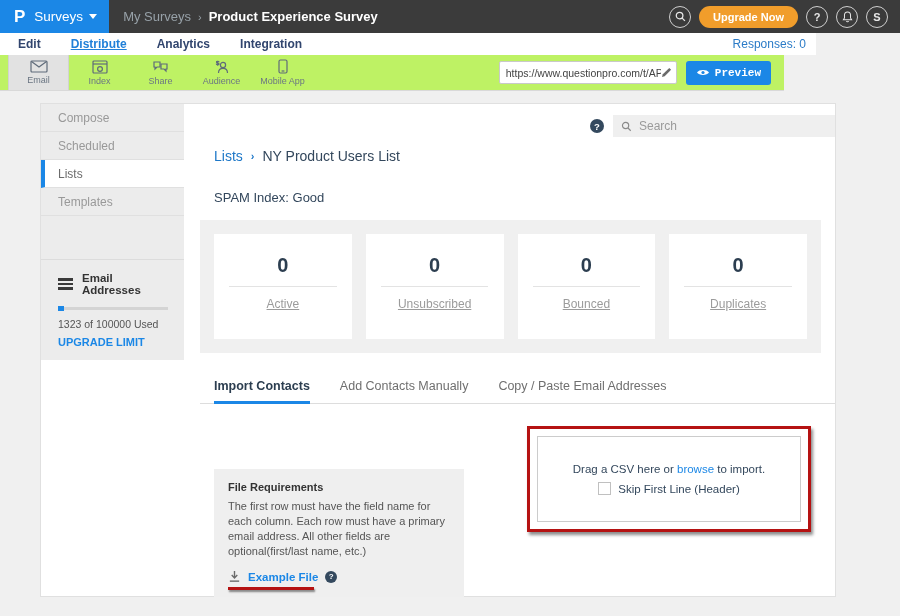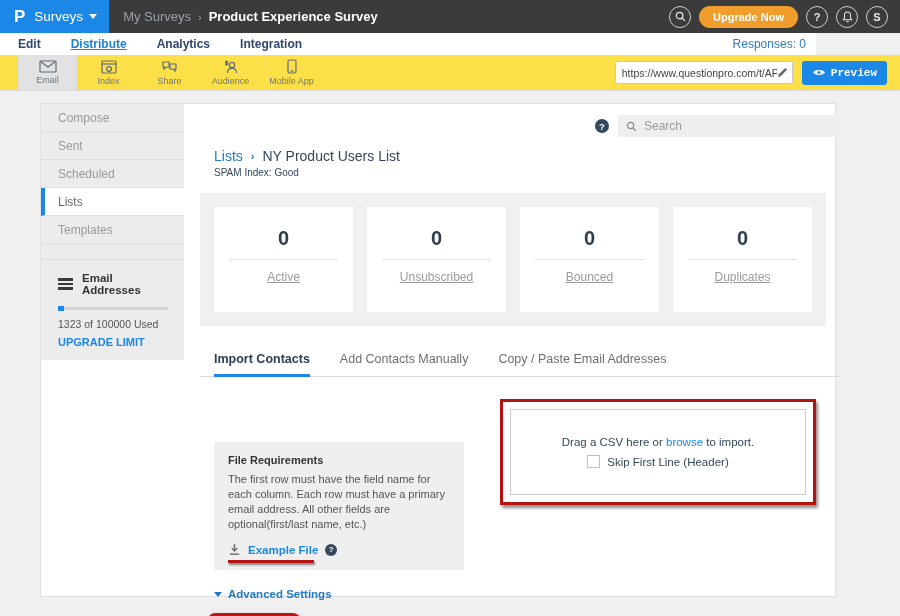--- a/index.html
+++ b/index.html
@@ -26,21 +26,21 @@
   .circle-btn { width:22px; height:22px; border:1.5px solid #cfcfcf; border-radius:50%; display:flex; align-items:center; justify-content:center; color:#e8e8e8; font-size:11px; font-weight:700; cursor:pointer; background:transparent; }
   .upgrade-btn { background:#f19d2b; color:#fff; border:none; border-radius:12px; height:22px; padding:0 14px; font-size:11px; font-weight:700; font-family:inherit; cursor:pointer; }
 
   
   .subnav { position:absolute; top:33px; left:0; width:816px; height:22px; background:#fff; display:flex; align-items:center; gap:30px; padding:0 0 0 18px; }
   .subnav-item { font-size:12px; font-weight:700; color:#31456e; text-decoration:none; cursor:pointer; }
   .subnav-item.active { color:#2180d8; text-decoration:underline; }
   .responses { position:absolute; right:10px; font-size:12px; color:#2b7bc7; cursor:pointer; }
 
   
-  .ribbon { position:absolute; top:55px; left:0; width:900px; height:36px; background:#fde047; border-bottom:1px solid #d9d9d9; display:flex; align-items:stretch; padding-left:17px; }
+  .ribbon { position:absolute; top:55px; left:0; width:784px; height:36px; background:#bef264; border-bottom:1px solid #d9d9d9; display:flex; align-items:stretch; padding-left:8px; }
   .ribbon-btn { width:61px; display:flex; flex-direction:column; align-items:center; justify-content:center; gap:2px; cursor:pointer; color:#5f6b7a; }
   .ribbon-btn.active { background:#e2e2e2; border-left:1px solid #d2d2d2; border-right:1px solid #d2d2d2; }
   .ribbon-btn .rlabel { font-size:9px; color:#6b7683; }
   .ribbon-btn svg { stroke:#5f6b7a; fill:none; stroke-width:1.2; }
   .ribbon-right { margin-left:auto; display:flex; align-items:center; gap:9px; padding-right:13px; }
   .url-box { width:178px; height:23px; background:#fff; border:1px solid #c9c9c9; border-radius:2px; display:flex; align-items:center; padding:0 4px 0 6px; }
   .url-input { border:none; outline:none; flex:1; font-size:10.5px; color:#444; font-family:inherit; background:transparent; min-width:0; }
   .pencil-icon { cursor:pointer; flex:0 0 auto; }
   .preview-btn { background:#1b87e6; color:#fff; border:none; border-radius:3px; height:24px; padding:0 10px; font-size:11px; font-weight:700; font-family:Liberation Mono, monospace; display:flex; align-items:center; gap:5px; cursor:pointer; }
 
@@ -68,42 +68,42 @@
   .help-badge { width:14px; height:14px; border-radius:50%; background:#34495e; color:#fff; font-size:9.5px; font-weight:700; display:flex; align-items:center; justify-content:center; cursor:pointer; flex:0 0 auto; }
   .search-wrap { margin-left:9px; width:222px; height:22px; background:#efefef; display:flex; align-items:center; padding:0 6px 0 8px; }
   .search-wrap svg { flex:0 0 auto; }
   .search-input { border:none; outline:none; background:transparent; font-family:inherit; font-size:12px; color:#555; margin-left:7px; flex:1; min-width:0; }
   .search-input::placeholder { color:#9a9a9a; }
 
   .bc-row { margin:11px 14px 0 30px; font-size:14px; display:flex; align-items:center; gap:8px; }
   .bc-link { color:#1e78c8; cursor:pointer; font-weight:500; }
   .bc-sep { color:#1e78c8; font-size:11px; font-weight:700; }
   .bc-current { color:#33475c; font-weight:500; }
-  .spam-row { margin:3px 14px 0 30px; font-size:10px; color:#33475c; }
+  .spam-row { margin:26px 14px 0 30px; font-size:13px; color:#33475c; }
 
   .stats { margin:15px 14px 0 16px; background:#f0f0f0; padding:14px; display:flex; gap:14px; }
   .stat-card { flex:1; background:#fff; text-align:center; padding:20px 0 28px; }
   .stat-value { font-size:20px; font-weight:700; color:#2c3e50; }
   .stat-div { width:78%; height:1px; background:#e3e3e3; margin:9px auto 10px; }
   .stat-label { font-size:12px; color:#9b9b9b;text-decoration:underline; }
 
   .tabs { margin:26px 0 0 16px; padding-left:14px; display:flex; gap:30px; border-bottom:1px solid #ddd; }
   .tab { font-size:12.5px; color:#6f6f6f; padding-bottom:8px; cursor:pointer; }
   .tab.active { color:#2c3e50; font-weight:700; border-bottom:3px solid #1b87e6; margin-bottom:-1px; }
 
   .import-row { margin:22px 24px 0 30px; display:flex; justify-content:space-between; align-items:flex-start; }
   .file-req { width:250px; background:#efefef; padding:12px 14px 14px; position:relative;margin-top:43px; }
   .fr-title { font-size:11px; font-weight:700; color:#333; }
   .fr-body { margin-top:6px; font-size:11px; color:#555; line-height:1.35; }
   .example-row { margin-top:12px; display:flex; align-items:center; gap:7px; position:relative; width:max-content; }
   .example-link { font-size:11.5px; font-weight:700; color:#1b87e6; cursor:pointer; }
   .help-badge.sm { width:12px; height:12px; font-size:8px; }
   .red-underline { position:absolute; left:0; bottom:-7px; width:86px; height:3px; background:#b51212; box-shadow:1px 2px 2px rgba(0,0,0,0.45); }
 
-  .drop-annot { width:316px; border:3px solid #b51212; box-shadow:2px 3px 3px rgba(0,0,0,0.45); background:#fff; padding:7px;margin-left:36px; }
+  .drop-annot { width:284px; border:3px solid #b51212; box-shadow:2px 3px 3px rgba(0,0,0,0.45); background:#fff; padding:7px;margin-left:36px; }
   .dropzone { border:1px solid #ccc; height:86px; display:flex; flex-direction:column; align-items:center; justify-content:center; gap:7px; }
   .drop-text { font-size:11.5px; color:#33475c; }
   .browse-link { color:#1b87e6; cursor:pointer; }
   .skip-row { display:flex; align-items:center; gap:7px; }
   .skip-row input { width:13px; height:13px; accent-color:#fff; border:1px solid #c0c0c0; appearance:none; background:#fff; cursor:pointer; }
   .skip-label { font-size:11.5px; color:#33475c; }
 
   .advanced-row { margin:18px 0 0 30px; display:flex; align-items:center; gap:6px; cursor:pointer; width:max-content; }
   .caret-down-blue { width:0; height:0; border-left:4px solid transparent; border-right:4px solid transparent; border-top:5px solid #1e78c8; }
   .advanced-label { font-size:11.5px; font-weight:700; color:#1e78c8; }
@@ -208,21 +208,20 @@
       <span>Preview</span>
     </button>
   </div>
 </div>
 
 <div class="panel">
 
   <div class="sidebar">
     <div class="sidebar-gray">
       <div class="side-item">Compose</div>
-      <div class="side-item">Sent</div>
       <div class="side-item">Scheduled</div>
       <div class="side-item active">Lists</div>
       <div class="side-item">Templates</div>
       <div class="side-spacer"></div>
       <div class="email-box">
         <div class="email-title-row">
           <span class="list-icon">
               <span></span>
               <span></span>
               <span></span>

